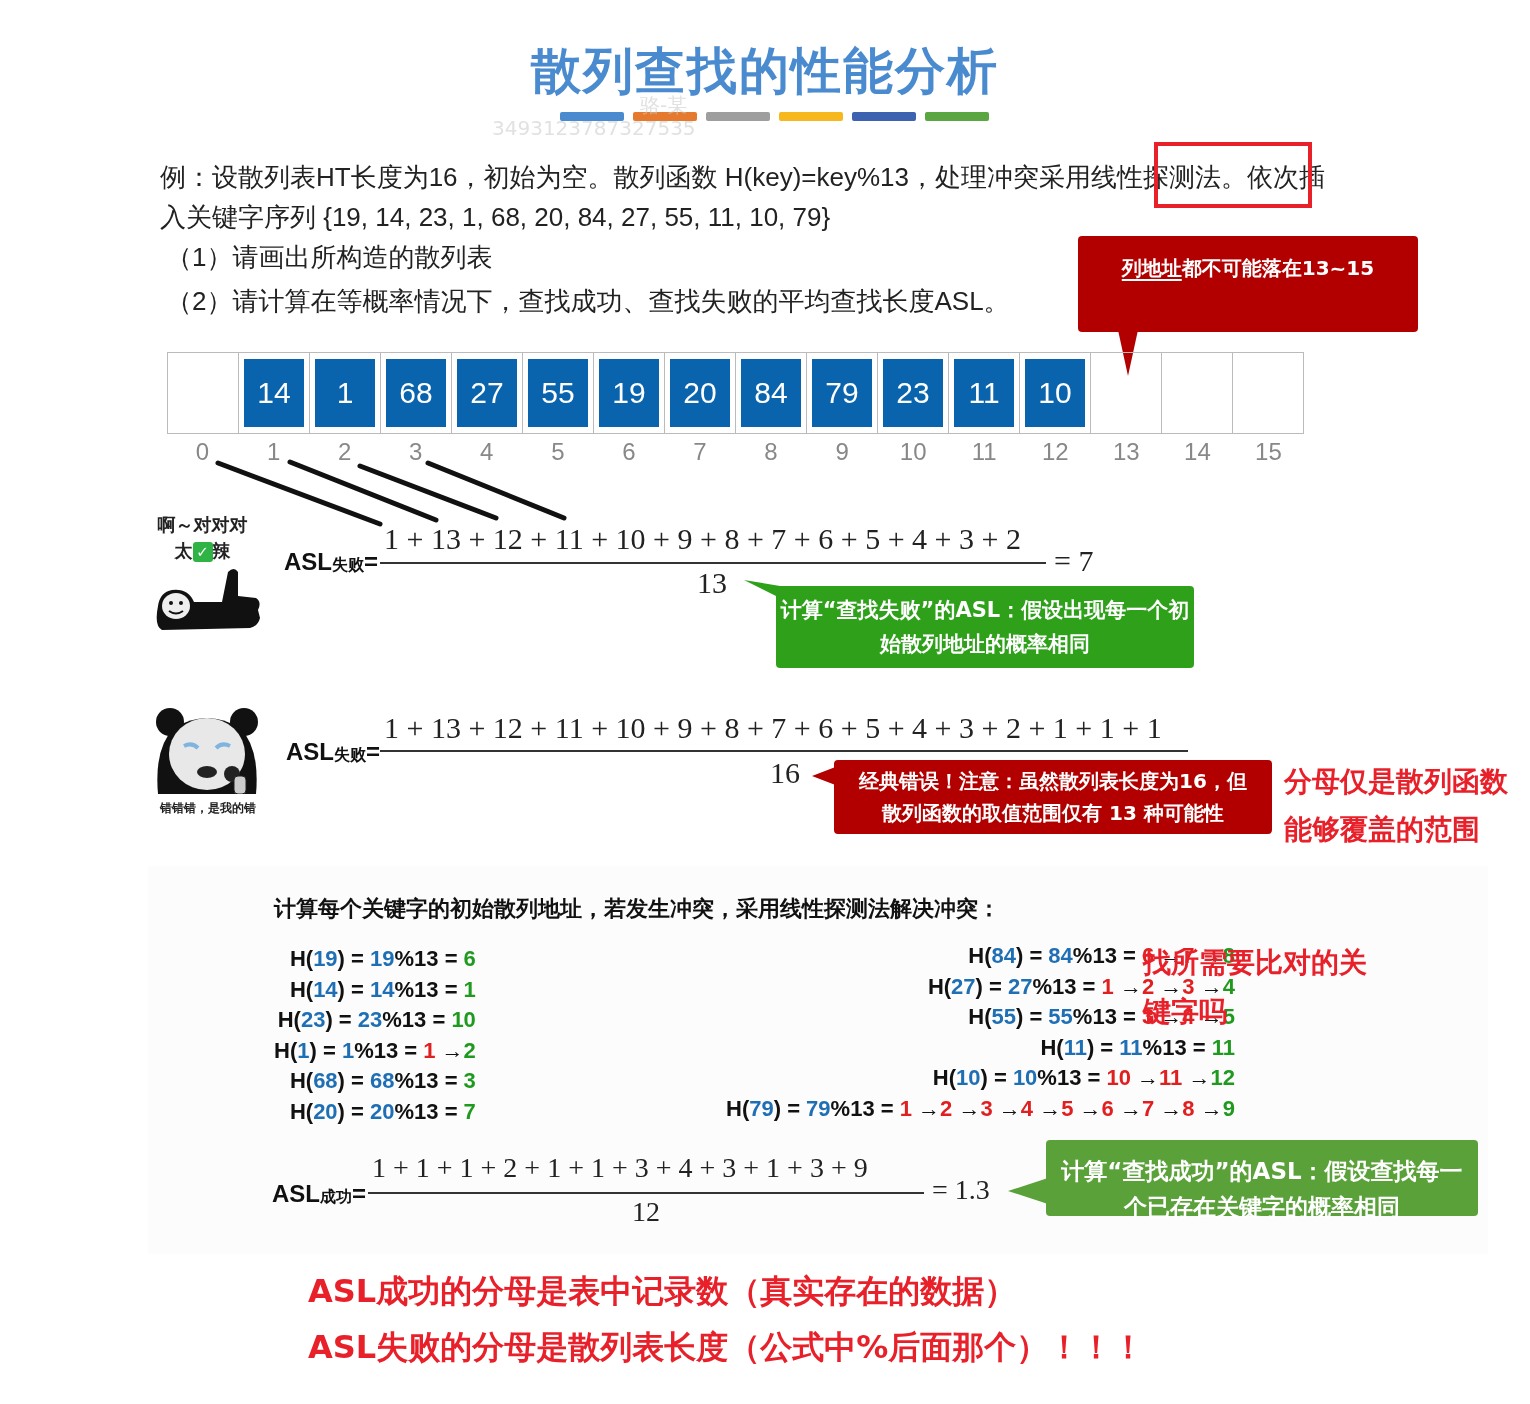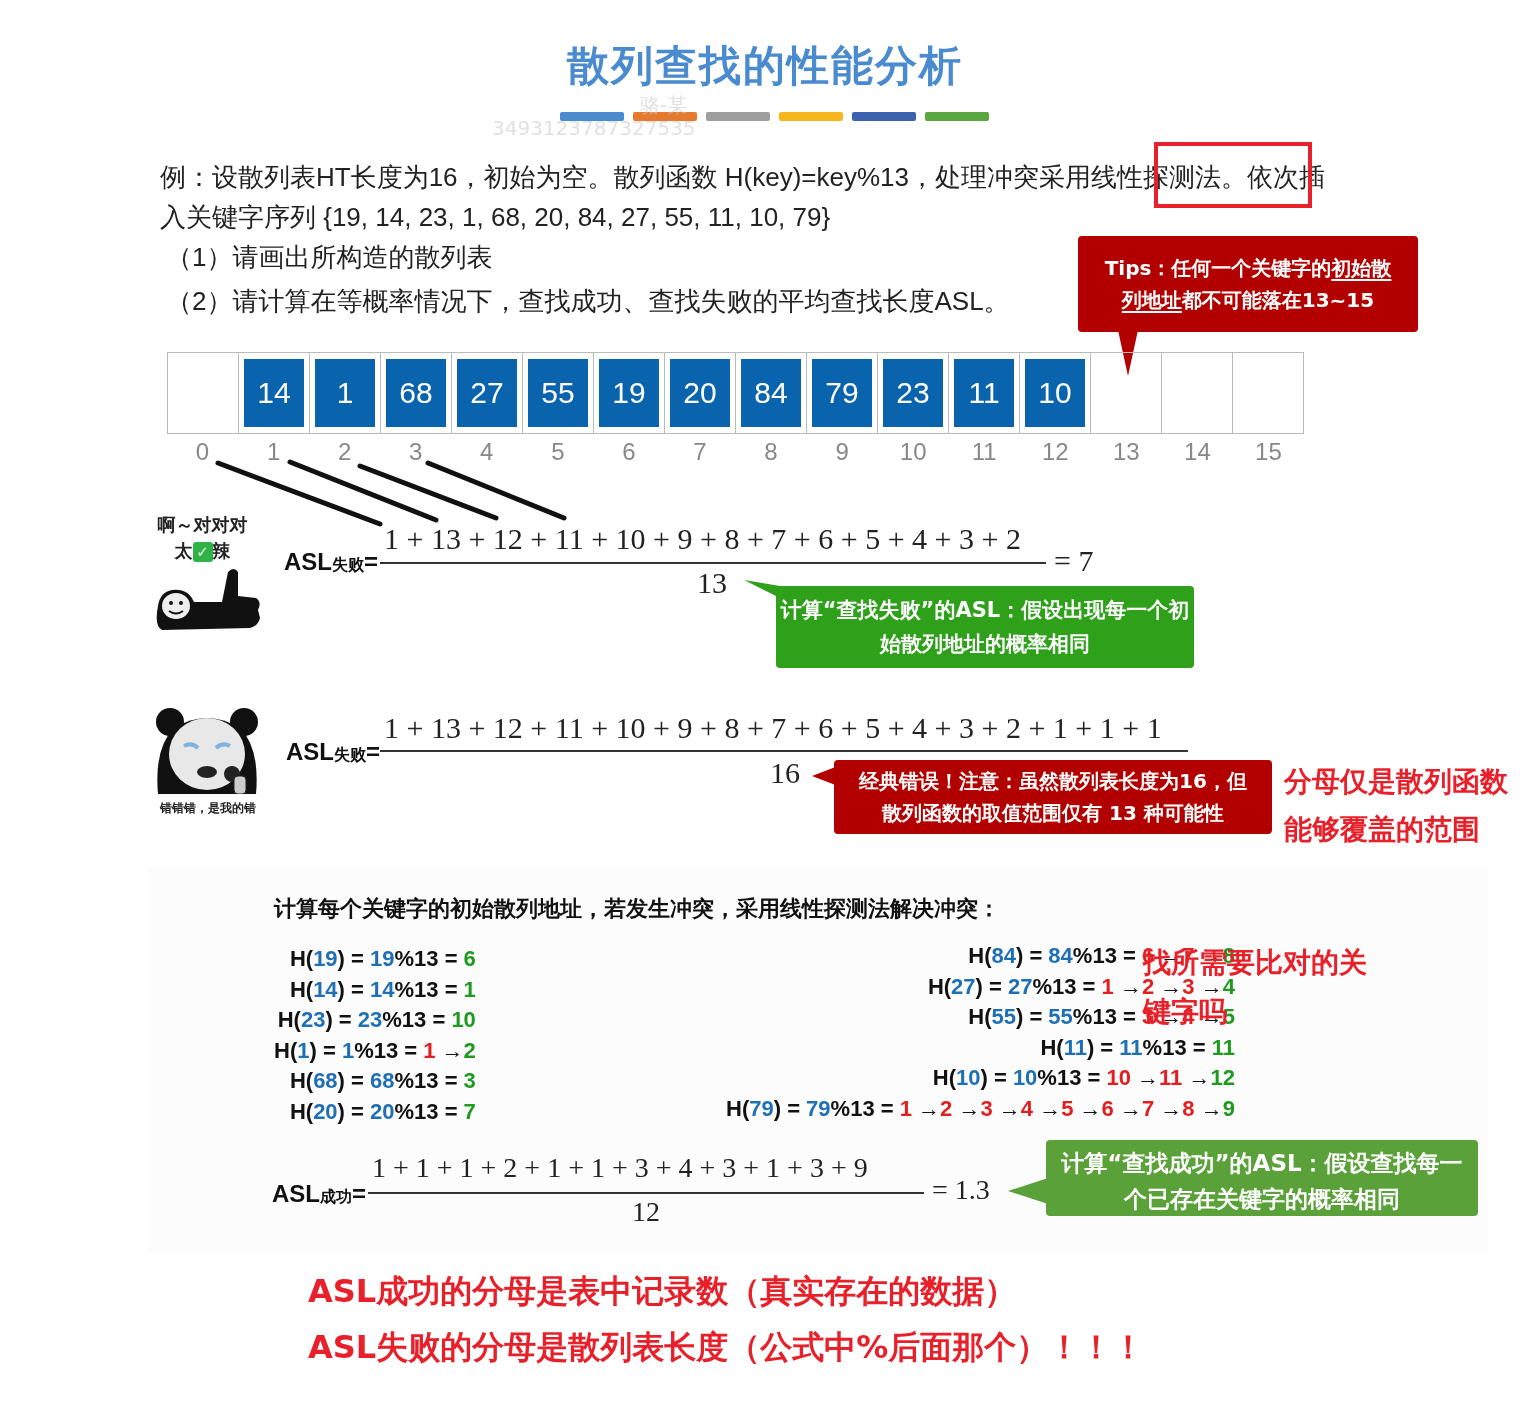--- a/index.html
+++ b/index.html
@@ -2,21 +2,21 @@
 <html><head>
 <meta charset="utf-8">
 <style>
   * { box-sizing: border-box; margin: 0; padding: 0; }
   html, body { width: 1530px; height: 1404px; background: #ffffff; overflow: hidden; }
   body { position: relative; font-family: "DejaVu Sans", "Liberation Sans", sans-serif; color: #222; }
 
   .abs { position: absolute; }
 
   
-  .title { left: 0; width: 1530px; top: 38px; text-align: center; font-size: 42px; font-weight: bold; color: #4a8bd0; letter-spacing: 2px; }
+  .title { left: 0; width: 1530px; top: 38px; text-align: center; font-size: 50px; font-weight: bold; color: #4a8bd0; letter-spacing: 2px; }
   .title-bars { left: 560px; top: 112px; display: flex; gap: 9px; }
   .title-bars span { display: block; width: 64px; height: 9px; border-radius: 2px; }
   .watermark { color: rgba(200,200,200,0.55); font-size: 20px; }
 
   
   .prob { left: 160px; font-size: 26px; color: #222; white-space: nowrap; font-family: "Liberation Sans", "DejaVu Sans", sans-serif; }
   .hl-box { left: 1154px; top: 142px; width: 158px; height: 66px; border: 4px solid #e8202a; }
 
   
   .tips { left: 1078px; top: 236px; width: 340px; height: 96px; background: #b20000; border-radius: 4px; color: #fff; font-size: 20px; font-weight: bold; text-align: center; padding-top: 16px; line-height: 32px; }
@@ -75,21 +75,20 @@
 
 <div class="abs prob" style="top:160px;">
   <span>例：设散列表HT长度为16，初始为空。散列函数 H(key)=key%13，处理冲突采用</span><span>线性探测法</span><span>。依次插</span>
 </div>
 <div class="abs hl-box"></div>
 <div class="abs prob" style="top:200px;">入关键字序列 {19, 14, 23, 1, 68, 20, 84, 27, 55, 11, 10, 79}</div>
 <div class="abs prob" style="top:240px;left:166px;">（1）请画出所构造的散列表</div>
 <div class="abs prob" style="top:284px;left:166px;">（2）请计算在等概率情况下，查找成功、查找失败的平均查找长度ASL。</div>
 
 <div class="abs tips">
-  <div><span>Tips：任何一个关键字的</span><u>初始散</u></div>
   <div><u>列地址</u><span>都不可能落在13~15</span></div>
 </div>
 <div class="abs tips-tail"></div>
 
 <div class="abs table">
   <div class="cell"></div>
   <div class="cell">
       <div class="val">14</div>
     </div>
   <div class="cell">
@@ -237,19 +236,19 @@
 </div>
 
 <div class="abs asl-label" style="left:272px;top:1180px;"><span>ASL</span><small>成功</small><span>=</span></div>
 <div class="abs num serif" style="left:372px;top:1152px;font-size:28px;">1 + 1 + 1 + 2 + 1 + 1 + 3 + 4 + 3 + 1 + 3 + 9</div>
 <div class="abs frac-line" style="left:368px;top:1192px;width:556px;"></div>
 <div class="abs num serif" style="left:632px;top:1196px;font-size:28px;">12</div>
 <div class="abs num serif" style="left:932px;top:1174px;font-size:28px;">= 1.3</div>
 <svg class="abs" style="left:1008px;top:1178px;" width="40" height="26">
     <polygon points="0,13 40,0 40,26" fill="#5aa13a"></polygon>
   </svg>
-<div class="abs gcall2" style="left:1046px;top:1140px;width:432px;height:76px;padding-top:5px;">
+<div class="abs gcall2" style="left:1046px;top:1140px;width:432px;height:76px;padding-top:13px;">
   <div>计算“查找成功”的ASL：假设查找每一</div>
   <div>个已存在关键字的概率相同</div>
 </div>
 
 <div class="abs final" style="top:1270px;">ASL成功的分母是表中记录数（真实存在的数据）</div>
 <div class="abs final" style="top:1326px;">ASL失败的分母是散列表长度（公式中%后面那个）！！！</div>
 
 </body></html>

